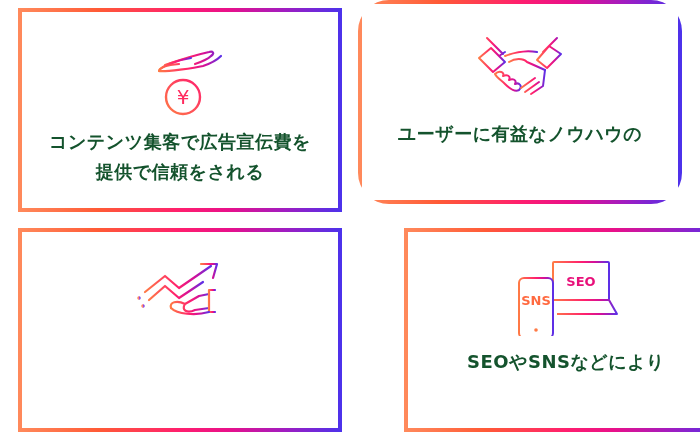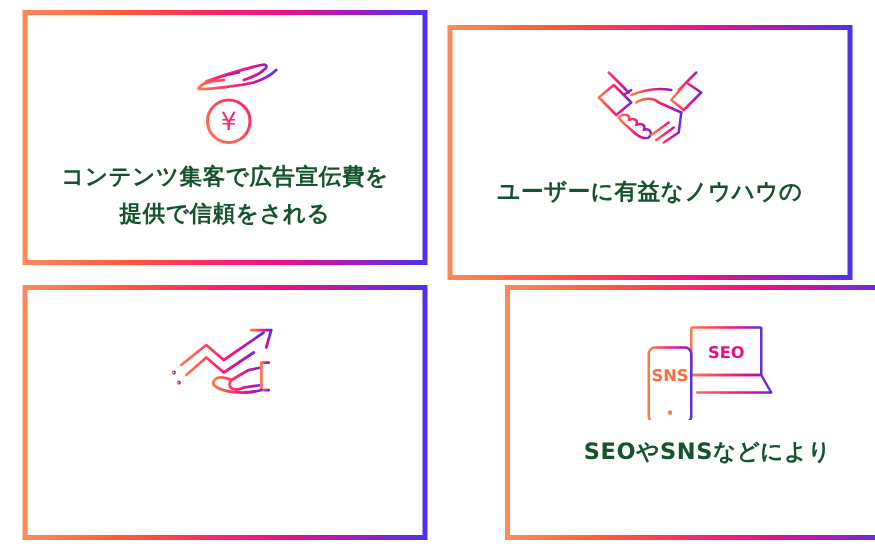--- a/index.html
+++ b/index.html
@@ -12,21 +12,21 @@
   .card-inner {
     width:100%; height:100%; background:#fff; box-sizing:border-box;
     position:relative;
   }
   .card-icon { position:absolute; left:50%; transform:translateX(-50%); top:24px; width:110px; height:80px; }
   .card-text {
     position:absolute; left:0; right:0; top:115px; text-align:center;
     font-size:18px; font-weight:bold; color:#14532d; line-height:30px; letter-spacing:0.5px;
   }
   #c1 { left:18px; top:8px; }
-  #c2 { left:358px; top:20px; }
+  #c2 { left:358px; top:0;border-radius:31px; }
   #c3 { left:18px; top:228px; }
   #c4 { left:358px; top:228px;margin-left:46px; }
 </style>
 </head>
 <body>
 
 <svg width="0" height="0" style="position:absolute">
   <defs>
     <linearGradient id="g" x1="0" y1="0" x2="1" y2="0">
       <stop offset="0" stop-color="#ff7a45"></stop>

